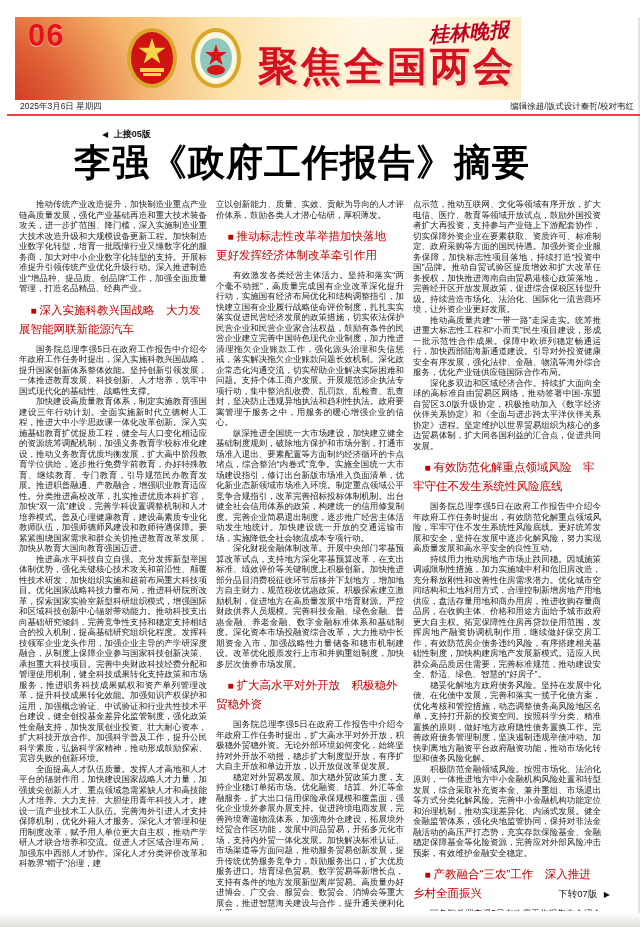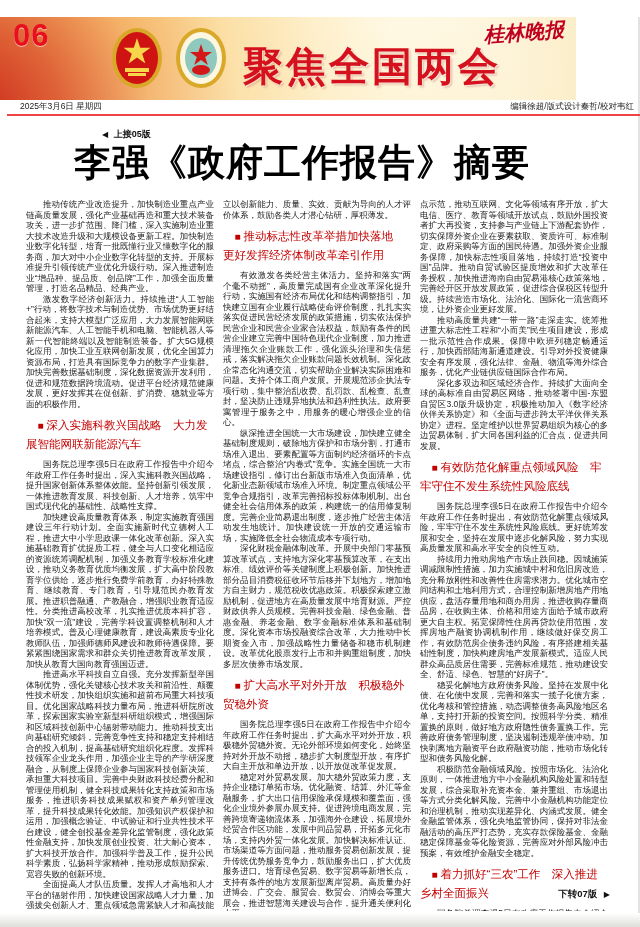--- a/index.html
+++ b/index.html
@@ -1,20 +1,20 @@
 <!DOCTYPE html>
 <html><head>
 <meta charset="utf-8">
 <style>
   html,body{margin:0;padding:0;background:#9a9a96;}
   .page{position:relative;width:640px;height:927px;background:#ffffff;margin:0 auto;
         font-family:"Liberation Sans","DejaVu Sans",sans-serif;overflow:hidden;
         box-shadow:inset -2px 0 0 #e2e2de;}
   
-  .banner{position:absolute;left:0;top:17px;width:576px;height:83px;
+  .banner{position:absolute;left:15px;top:17px;width:506px;height:83px;
     background:
       radial-gradient(circle at -6% 130%, rgba(198,24,16,.95) 0%, rgba(214,60,26,.75) 16%, rgba(236,130,50,.45) 30%, rgba(246,190,100,.2) 44%, transparent 58%),
       radial-gradient(circle at 16% -40%, rgba(252,216,140,.9) 0%, rgba(252,226,168,.5) 30%, transparent 55%),
       radial-gradient(circle at 55% 160%, rgba(253,235,190,.8) 0%, transparent 60%),
       linear-gradient(95deg,#f4bc62 0%,#fadf9f 18%,#fdf0cd 40%,#fffcee 68%,#fdf3d8 88%,#fbeec9 100%);}
   .page-num{position:absolute;left:13px;top:1px;font-size:31px;font-weight:bold;
     color:#e8101c;letter-spacing:1px;text-shadow:0 1px 0 rgba(255,255,255,.6);}
   .emblems{position:absolute;left:110px;top:9px;display:flex;gap:10px;}
   .emblem{display:inline-block;}
   .section-title{position:absolute;left:243px;top:22px;font-size:40px;font-weight:900;
@@ -27,30 +27,30 @@
     justify-content:space-between;align-items:center;padding:0 13px;box-sizing:border-box;
     font-size:8.5px;color:#222;border-bottom:2px solid #ef4444;}
   
   .continue-from{position:absolute;left:58px;top:128px;font-size:9px;color:#111;font-weight:bold;margin-left:44px;}
   .arrow-glyph{font-size:8px;color:#111;margin-right:3px;}
   
   .headline{position:absolute;left:0;top:138px;width:604px;text-align:center;margin:0;
     font-size:37px;font-weight:900;color:#000;letter-spacing:1px;
     font-family:"Liberation Sans","DejaVu Sans",sans-serif;}
   
-  .columns{position:absolute;left:26px;top:199px;width:582px;display:flex;gap:9px;}
+  .columns{position:absolute;left:19px;top:199px;width:582px;display:flex;gap:9px;}
   .col{width:188px;height:712px;overflow:hidden;}
   .col p{margin:0;font-size:8.5px;line-height:10.5px;color:#1c1c1c;text-align:justify;
     text-indent:2em;word-break:break-all;}
   .col p.no-indent{text-indent:0;}
   .col-heading{margin:7px 0 5px;font-size:11.5px;line-height:19px;font-weight:normal;
     color:#c30000;text-indent:1em;text-align:left;}
   .col-heading .sq{color:#c30000;font-size:10px;margin-right:3px;}
   
-  .continue-to{position:absolute;right:30px;top:888px;font-size:9.5px;font-weight:bold;color:#111;}
+  .continue-to{position:absolute;right:30px;top:888px;font-size:9.5px;font-weight:normal;color:#111;}
   .continue-to .arrow-glyph{margin-left:4px;margin-right:0;}
   .scan-bottom{position:absolute;left:0;bottom:0;width:640px;height:14px;
     background:linear-gradient(#ffffff,#dededa);}
   .scan-top{position:absolute;left:0;top:0;width:640px;height:17px;background:#fff;}
 </style>
 </head>
 <body>
 
 <div class="page">
   <div class="scan-top"></div>
@@ -89,21 +89,20 @@
   <div class="continue-from">
     <span class="arrow-glyph">◀</span>
     <span>上接05版</span>
   </div>
 
   <h1 class="headline">李强《政府工作报告》摘要</h1>
 
   <div class="columns" id="columns">
       <div class="col">
         <p>推动传统产业改造提升，加快制造业重点产业链高质量发展，强化产业基础再造和重大技术装备攻关，进一步扩范围、降门槛，深入实施制造业重大技术改造升级和大规模设备更新工程。加快制造业数字化转型，培育一批既懂行业又懂数字化的服务商，加大对中小企业数字化转型的支持。开展标准提升引领传统产业优化升级行动。深入推进制造业“增品种、提品质、创品牌”工作，加强全面质量管理，打造名品精品、经典产业。</p>
-        <p>激发数字经济创新活力。持续推进“人工智能+”行动，将数字技术与制造优势、市场优势更好结合起来，支持大模型广泛应用，大力发展智能网联新能源汽车、人工智能手机和电脑、智能机器人等新一代智能终端以及智能制造装备。扩大5G规模化应用，加快工业互联网创新发展，优化全国算力资源布局，打造具有国际竞争力的数字产业集群。加快完善数据基础制度，深化数据资源开发利用，促进和规范数据跨境流动。促进平台经济规范健康发展，更好发挥其在促创新、扩消费、稳就业等方面的积极作用。</p>
         <div class="col-heading"><span class="sq">■</span><span>深入实施科教兴国战略　大力发展智能网联新能源汽车</span></div>
         <p>国务院总理李强5日在政府工作报告中介绍今年政府工作任务时提出，深入实施科教兴国战略，提升国家创新体系整体效能。坚持创新引领发展，一体推进教育发展、科技创新、人才培养，筑牢中国式现代化的基础性、战略性支撑。</p>
         <p>加快建设高质量教育体系，制定实施教育强国建设三年行动计划。全面实施新时代立德树人工程，推进大中小学思政课一体化改革创新。深入实施基础教育扩优提质工程，健全与人口变化相适应的资源统筹调配机制，加强义务教育学校标准化建设，推动义务教育优质均衡发展，扩大高中阶段教育学位供给，逐步推行免费学前教育，办好特殊教育、继续教育、专门教育，引导规范民办教育发展。推进职普融通、产教融合，增强职业教育适应性。分类推进高校改革，扎实推进优质本科扩容，加快“双一流”建设，完善学科设置调整机制和人才培养模式。普及心理健康教育，建设高素质专业化教师队伍，加强师德师风建设和教师待遇保障。要紧紧围绕国家需求和群众关切推进教育改革发展，加快从教育大国向教育强国迈进。</p>
         <p>推进高水平科技自立自强。充分发挥新型举国体制优势，强化关键核心技术攻关和前沿性、颠覆性技术研发，加快组织实施和超前布局重大科技项目。优化国家战略科技力量布局，推进科研院所改革，探索国家实验室新型科研组织模式，增强国际和区域科技创新中心辐射带动能力。推动科技支出向基础研究倾斜，完善竞争性支持和稳定支持相结合的投入机制，提高基础研究组织化程度。发挥科技领军企业龙头作用，加强企业主导的产学研深度融合，从制度上保障企业参与国家科技创新决策、承担重大科技项目。完善中央财政科技经费分配和管理使用机制，健全科技成果转化支持政策和市场服务，推进职务科技成果赋权和资产单列管理改革，提升科技成果转化效能。加强知识产权保护和运用，加强概念验证、中试验证和行业共性技术平台建设，健全创投基金差异化监管制度，强化政策性金融支持，加快发展创业投资、壮大耐心资本，扩大科技开放合作。加强科学普及工作，提升公民科学素质，弘扬科学家精神，推动形成鼓励探索、宽容失败的创新环境。</p>
         <p>全面提高人才队伍质量。发挥人才高地和人才平台的辐射作用，加快建设国家战略人才力量，加强拔尖创新人才、重点领域急需紧缺人才和高技能人才培养。大力支持、大胆使用青年科技人才。建设一流产业技术工人队伍。完善海外引进人才支持保障机制，优化外籍人才服务。深化人才管理和使用制度改革，赋予用人单位更大自主权，推动产学研人才联合培养和交流。促进人才区域合理布局，加强东中西部人才协作。深化人才分类评价改革和科教界“帽子”治理，建</p>
       </div>
       <div class="col">
         <p class="no-indent">立以创新能力、质量、实效、贡献为导向的人才评价体系，鼓励各类人才潜心钻研，厚积薄发。</p>
         <div class="col-heading"><span class="sq">■</span><span>推动标志性改革举措加快落地　更好发挥经济体制改革牵引作用</span></div>
         <p>有效激发各类经营主体活力。坚持和落实“两个毫不动摇”，高质量完成国有企业改革深化提升行动，实施国有经济布局优化和结构调整指引，加快建立国有企业履行战略使命评价制度，扎扎实实落实促进民营经济发展的政策措施，切实依法保护民营企业和民营企业家合法权益，鼓励有条件的民营企业建立完善中国特色现代企业制度，加力推进清理拖欠企业账款工作，强化源头治理和失信惩戒，落实解决拖欠企业账款问题长效机制。深化政企常态化沟通交流，切实帮助企业解决实际困难和问题。支持个体工商户发展。开展规范涉企执法专项行动，集中整治乱收费、乱罚款、乱检查、乱查封，坚决防止违规异地执法和趋利性执法。政府要寓管理于服务之中，用服务的暖心增强企业的信心。</p>
@@ -115,21 +114,21 @@
       </div>
       <div class="col">
         <p class="no-indent">点示范，推动互联网、文化等领域有序开放，扩大电信、医疗、教育等领域开放试点，鼓励外国投资者扩大再投资，支持参与产业链上下游配套协作，切实保障外资企业在要素获取、资质许可、标准制定、政府采购等方面的国民待遇。加强外资企业服务保障，加快标志性项目落地，持续打造“投资中国”品牌。推动自贸试验区提质增效和扩大改革任务授权，加快推进海南自由贸易港核心政策落地，完善经开区开放发展政策，促进综合保税区转型升级。持续营造市场化、法治化、国际化一流营商环境，让外资企业更好发展。</p>
         <p>推动高质量共建“一带一路”走深走实。统筹推进重大标志性工程和“小而美”民生项目建设，形成一批示范性合作成果。保障中欧班列稳定畅通运行，加快西部陆海新通道建设。引导对外投资健康安全有序发展，强化法律、金融、物流等海外综合服务，优化产业链供应链国际合作布局。</p>
         <p>深化多双边和区域经济合作。持续扩大面向全球的高标准自由贸易区网络，推动签署中国-东盟自贸区3.0版升级协定，积极推动加入《数字经济伙伴关系协定》和《全面与进步跨太平洋伙伴关系协定》进程。坚定维护以世界贸易组织为核心的多边贸易体制，扩大同各国利益的汇合点，促进共同发展。</p>
         <div class="col-heading"><span class="sq">■</span><span>有效防范化解重点领域风险　牢牢守住不发生系统性风险底线</span></div>
         <p>国务院总理李强5日在政府工作报告中介绍今年政府工作任务时提出，有效防范化解重点领域风险，牢牢守住不发生系统性风险底线。更好统筹发展和安全，坚持在发展中逐步化解风险，努力实现高质量发展和高水平安全的良性互动。</p>
         <p>持续用力推动房地产市场止跌回稳。因城施策调减限制性措施，加力实施城中村和危旧房改造，充分释放刚性和改善性住房需求潜力。优化城市空间结构和土地利用方式，合理控制新增房地产用地供应，盘活存量用地和商办用房，推进收购存量商品房，在收购主体、价格和用途方面给予城市政府更大自主权。拓宽保障性住房再贷款使用范围，发挥房地产融资协调机制作用，继续做好保交房工作，有效防范房企债务违约风险，有序搭建相关基础性制度，加快构建房地产发展新模式。适应人民群众高品质居住需要，完善标准规范，推动建设安全、舒适、绿色、智慧的“好房子”。</p>
         <p>稳妥化解地方政府债务风险。坚持在发展中化债、在化债中发展，完善和落实一揽子化债方案，优化考核和管控措施，动态调整债务高风险地区名单，支持打开新的投资空间。按照科学分类、精准置换的原则，做好地方政府隐性债务置换工作。完善政府债务管理制度，坚决遏制违规举债冲动。加快剥离地方融资平台政府融资功能，推动市场化转型和债务风险化解。</p>
         <p>积极防范金融领域风险。按照市场化、法治化原则，一体推进地方中小金融机构风险处置和转型发展，综合采取补充资本金、兼并重组、市场退出等方式分类化解风险。完善中小金融机构功能定位和治理机制，推动实现差异化、内涵式发展。健全金融监管体系，强化央地监管协同，保持对非法金融活动的高压严打态势，充实存款保险基金、金融稳定保障基金等化险资源，完善应对外部风险冲击预案，有效维护金融安全稳定。</p>
-        <div class="col-heading"><span class="sq">■</span><span>着力抓好“三农”工作　深入推进乡村全面振兴</span></div>
+        <div class="col-heading"><span class="sq">■</span><span>产教融合“三农”工作　深入推进乡村全面振兴</span></div>
         <p>国务院总理李强5日在政府工作报告中介绍今年政府工作任务时提出，着力抓好“三农”工作，深入推进乡村全面振兴。坚持农业农村优先发展，学习运用“千万工程”经验，完善强农惠农富农支持制度，千方百计推动农业增效益、农村增活力、农民增收入。</p>
       </div>
     </div>
 
   <div class="continue-to">
     <span>下转07版</span>
     <span class="arrow-glyph">▶</span>
   </div>
 
   <div class="scan-bottom"></div>

